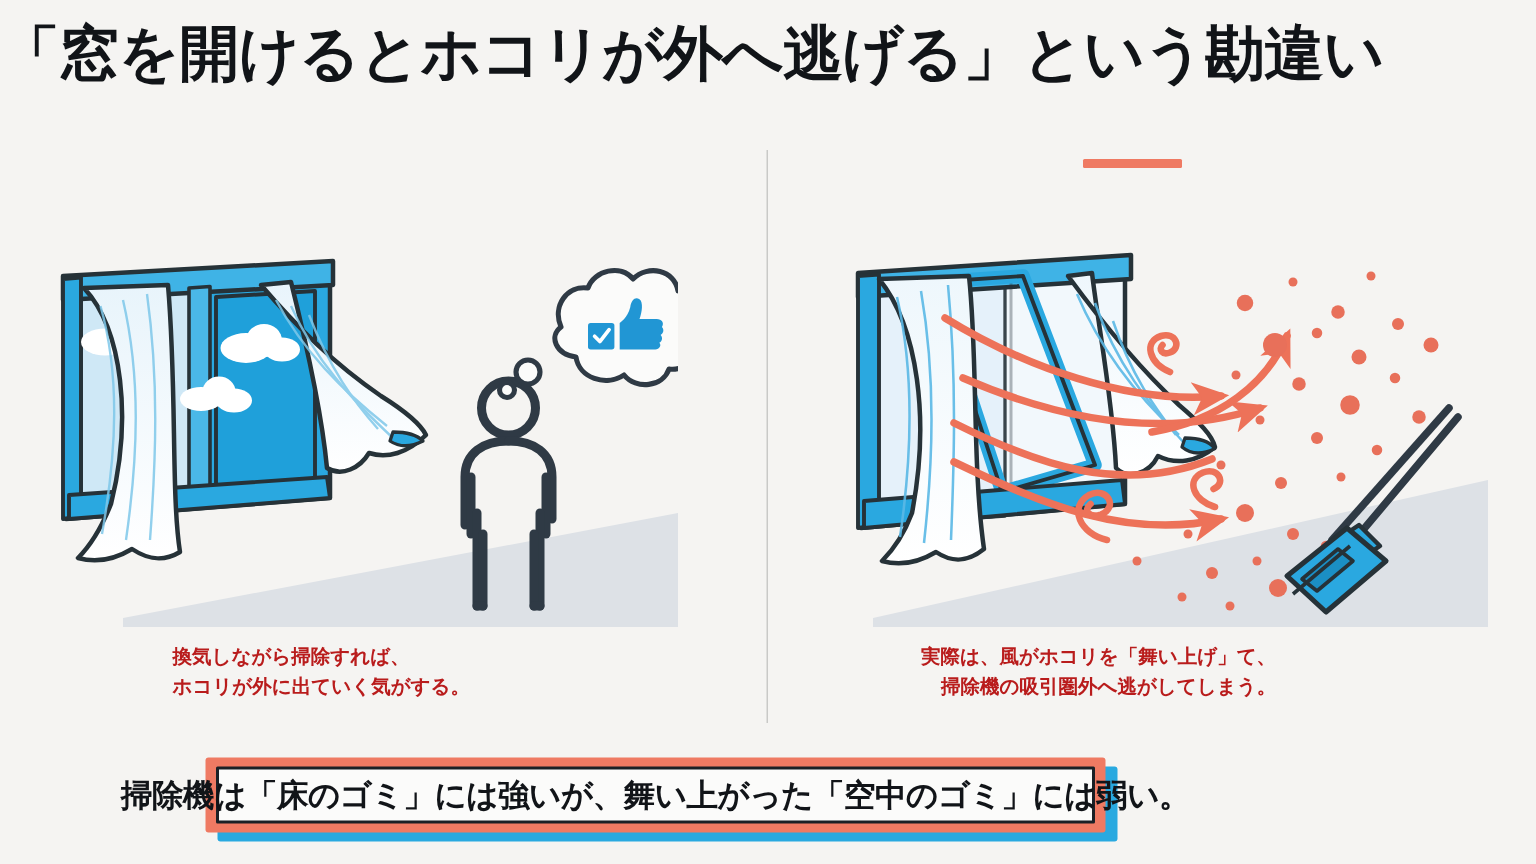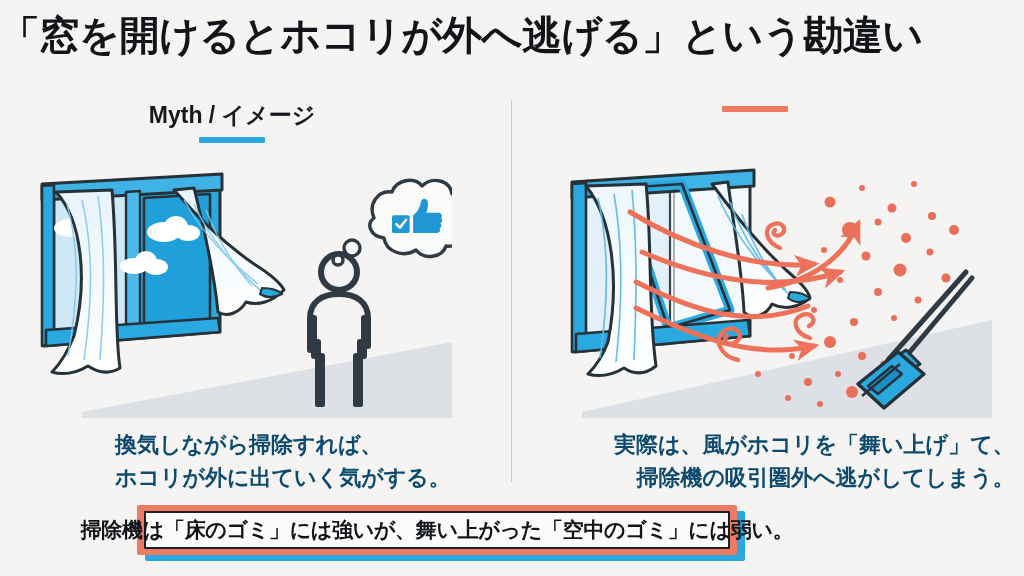--- a/index.html
+++ b/index.html
@@ -75,24 +75,24 @@
     width: 430px;
     height: 258px;
   }
   #illus-myth { left: 22px; }
   #illus-reality { left: 562px; }
   .illus svg { display: block; width: 100%; height: 100%; }
 
   
   .caption {
     position: absolute;
-    font-size: 22px;
+    font-size: 13px;
     font-weight: 600;
     line-height: 1.5;
-    color: #0c4a6e;
+    color: #b91c1c;
     white-space: pre-line;
   }
   #caption-myth { left: 115px; top: 428px; }
   #caption-reality { left: 614px; top: 428px; text-align: right; }
 
   
   .banner-wrap {
     position: absolute;
     left: 137px;
     top: 505px;
@@ -138,24 +138,20 @@
     letter-spacing: -0.3px;
   }
 </style>
 </head>
 <body>
 
 <div class="slide">
 
   <div class="title">「窓を開けるとホコリが外へ逃げる」という勘違い</div>
 
-  <div class="col-head" id="head-myth">
-    <div class="label">Myth / イメージ</div>
-    <div class="rule rule-blue"></div>
-  </div>
 
   <div class="col-head" id="head-reality">
     <div class="rule rule-coral"></div>
   </div>
 
   <div class="divider"></div>
 
   <div class="illus" id="illus-myth">
     <svg viewBox="0 0 430 258" xmlns="http://www.w3.org/2000/svg">
       <defs>

